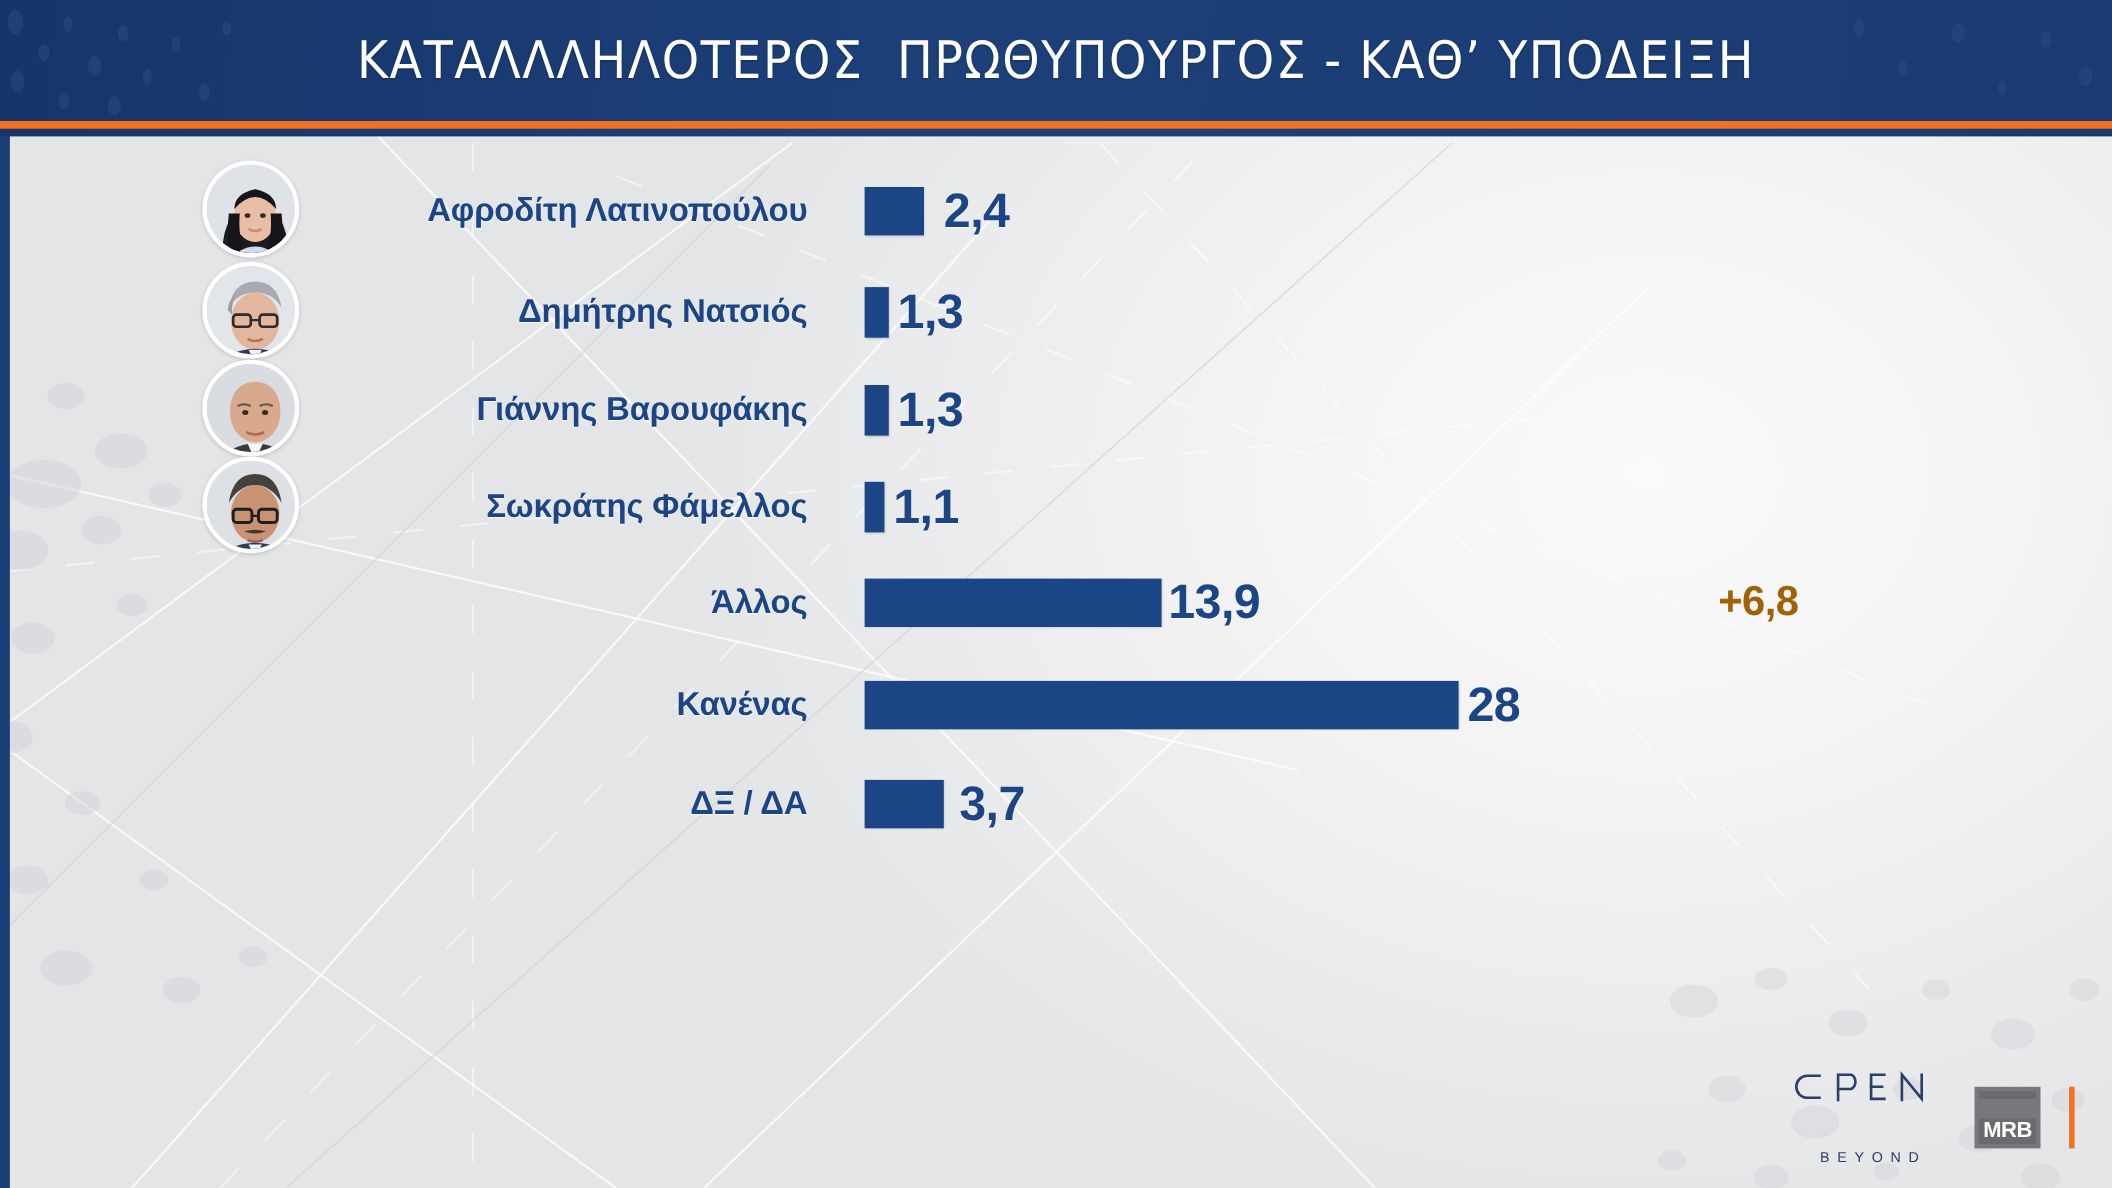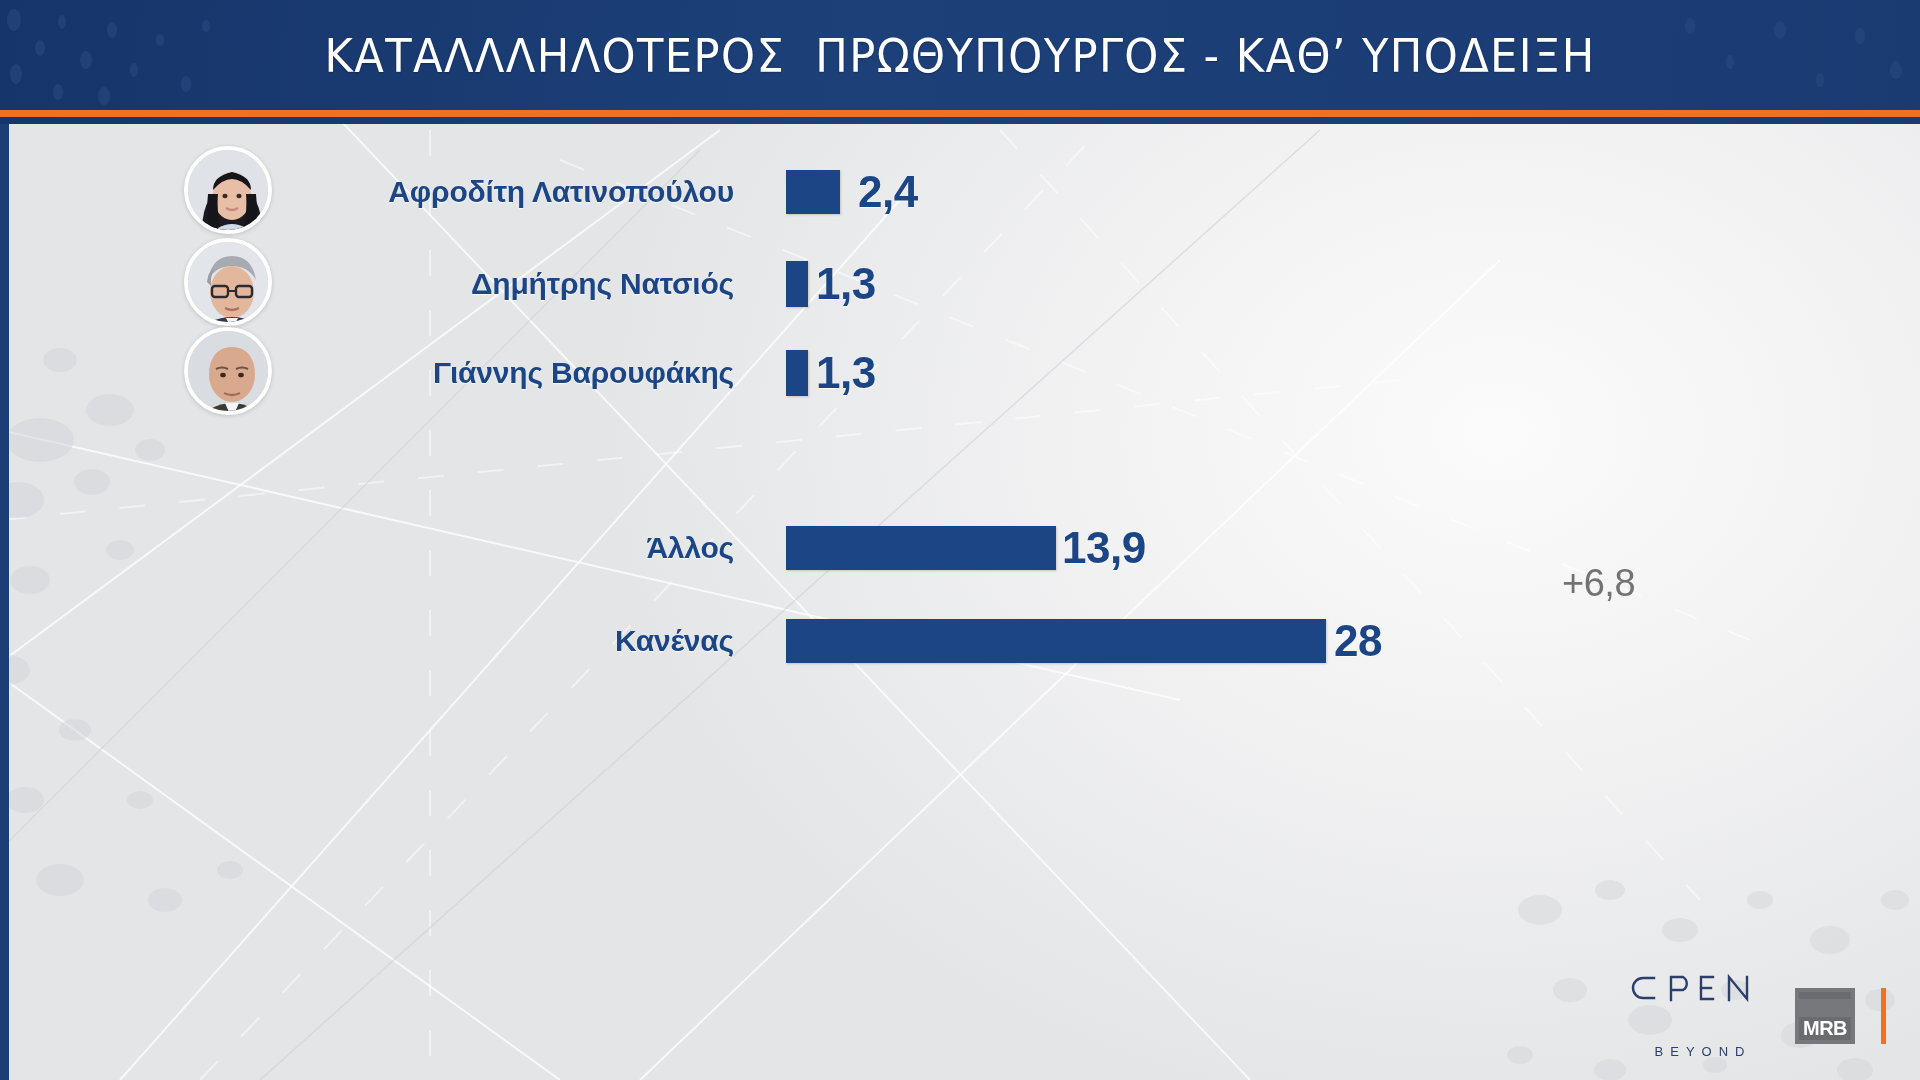--- a/index.html
+++ b/index.html
@@ -97,25 +97,24 @@
     color: #1c4585;
     font-size: 44px; font-weight: bold;
     letter-spacing: -.5px;
     white-space: nowrap;
     text-shadow: 0 1px 1px rgba(255,255,255,.8);
   }
 
   .delta {
     position: absolute; left: 1562px;
     top: 50%; transform: translateY(-50%);
-    color: #737373;
-    font-size: 38px; font-weight: normal;
+    color: #a16207;
+    font-size: 38px; font-weight: bold;
     letter-spacing: -.5px;
     white-space: nowrap;
-    margin-top: 35px;
   }
 
   
   #footer { position: absolute; right: 34px; bottom: 34px; height: 60px;
             display: flex; align-items: center; gap: 26px; }
   #open-logo { display: flex; flex-direction: column; align-items: center; gap: 5px; }
   #open-word { display: flex; align-items: center; }
   #open-beyond {
     color: #2b3f6b; font-size: 13px; letter-spacing: 7px;
     font-family: "Liberation Sans", sans-serif; font-weight: 400;
@@ -290,34 +289,58 @@
         <path d="M36 62 Q44 66 52 62" stroke="#a96c58" stroke-width="2.4" fill="none"></path>
         <path d="M22 78 Q44 66 66 78 L68 88 L20 88 Z" fill="#3c3a33"></path>
         <path d="M37 72 L44 88 L51 72 Z" fill="#f5f6f8"></path>
       </svg>
     </div>
     <div class="name">Γιάννης Βαρουφάκης</div>
     <div class="bar thin" style="width:22px"></div>
     <div class="value" style="left:816px">1,3</div>
   </div>
 
+  <div class="row" style="top:298px">
+    <div class="avatar">
+      <svg viewBox="0 0 88 88" width="88" height="88">
+        <rect width="88" height="88" fill="#dde0e5"></rect>
+        <ellipse cx="44" cy="48" rx="22" ry="26" fill="#c99272"></ellipse>
+        <path d="M20 38 Q24 12 44 12 Q64 12 68 38 Q58 22 44 22 Q30 22 20 38 Z" fill="#45413c"></path>
+        <rect x="24" y="44" width="17" height="12" rx="3" fill="none" stroke="#1e1e22" stroke-width="2.6"></rect>
+        <rect x="47" y="44" width="17" height="12" rx="3" fill="none" stroke="#1e1e22" stroke-width="2.6"></rect>
+        <path d="M41 50 L47 50" stroke="#1e1e22" stroke-width="2.2"></path>
+        <path d="M34 64 Q44 61 54 64 Q44 68 34 64 Z" fill="#3c3832"></path>
+        <path d="M37 72 Q44 75 51 72" stroke="#9a6350" stroke-width="2.2" fill="none"></path>
+        <path d="M20 80 Q44 69 68 80 L70 88 L18 88 Z" fill="#2f3d55"></path>
+        <path d="M38 76 L44 88 L50 76 Z" fill="#eef1f5"></path>
+      </svg>
+    </div>
+    <div class="name">Σωκράτης Φάμελλος</div>
+    <div class="bar thin" style="width:18px"></div>
+    <div class="value" style="left:812px">1,1</div>
+  </div>
 
   <div class="row" style="top:385px">
     <div class="name">Άλλος</div>
     <div class="bar" style="width:270px"></div>
     <div class="value" style="left:1062px">13,9</div>
     <div class="delta">+6,8</div>
   </div>
 
   <div class="row" style="top:478px">
     <div class="name">Κανένας</div>
     <div class="bar" style="width:540px"></div>
     <div class="value" style="left:1334px">28</div>
   </div>
 
+  <div class="row" style="top:568px">
+    <div class="name">ΔΞ / ΔΑ</div>
+    <div class="bar" style="width:72px"></div>
+    <div class="value" style="left:872px">3,7</div>
+  </div>
 </div>
 
 <div id="footer">
   <div id="open-logo">
     <div id="open-word">
       <svg width="138" height="30" viewBox="0 0 138 30">
         <g fill="none" stroke="#2b3f6b" stroke-width="2.4" stroke-linecap="square">
           <path d="M23 5 L12 5 A10 10 0 1 0 12 25 L23 25"></path>
           <path d="M40 27 L40 4 L52 4 A7.5 7.5 0 0 1 52 17 L40 17"></path>
           <path d="M82 4 L70 4 L70 26 L82 26"></path>

